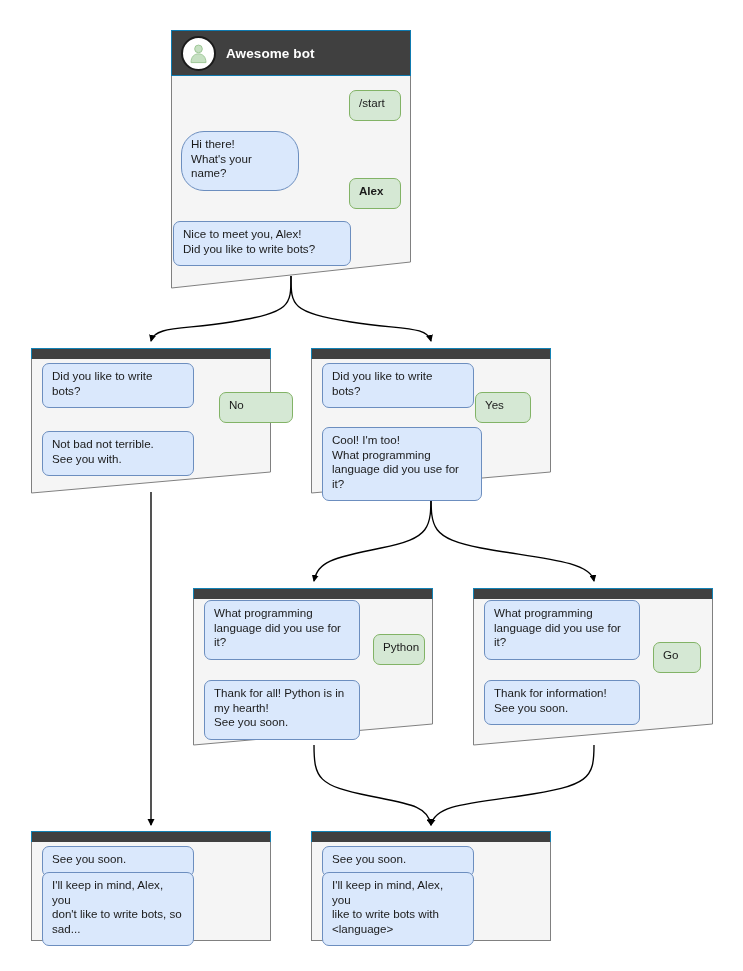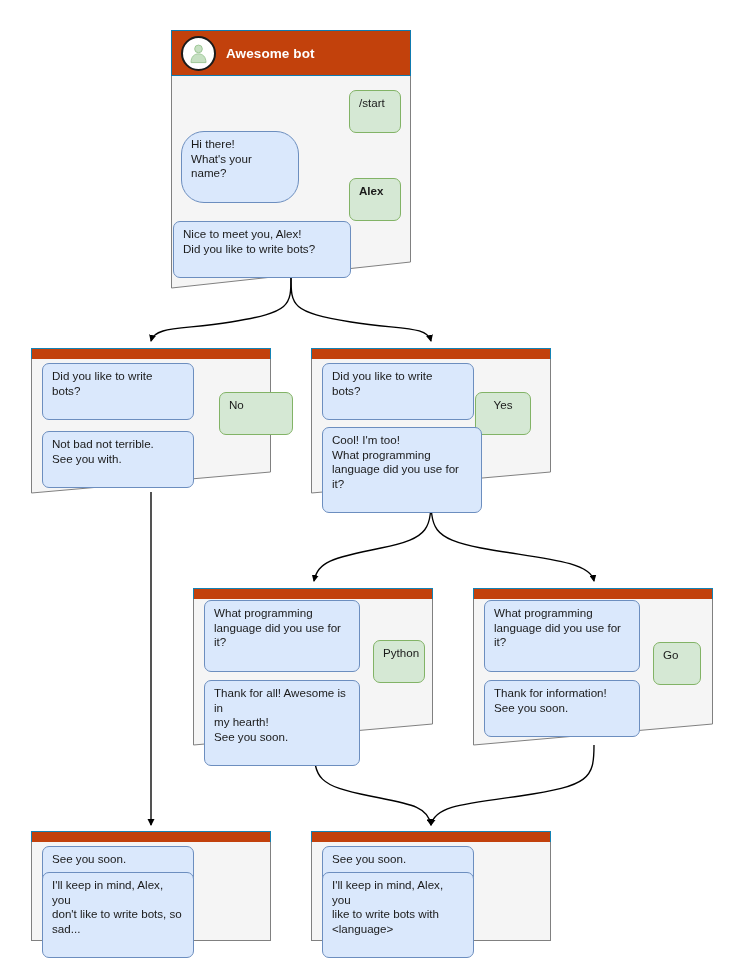--- a/index.html
+++ b/index.html
@@ -49,21 +49,21 @@
     height: 100%;
     background: #f5f5f5;
     border: 1px solid #808080;
     box-sizing: border-box;
   }
   .node-header {
     position: absolute;
     left: 0;
     top: 0;
     width: 100%;
-    background: #c2410c;
+    background: #404040;
     box-sizing: border-box;
     z-index: 3;
     text-align: right;
   }
   .node-header.tall {
     height: 46px;
     border: 1px solid #0e7ab0;
     display: flex;
     align-items: center;
     padding-left: 9px;
@@ -100,21 +100,21 @@
     z-index: 4;
     box-sizing: border-box;
   }
   .bubble {
     position: absolute;
     box-sizing: border-box;
     border-radius: 7px;
     font-size: 11.6px;
     line-height: 14.6px;
     color: #1a1a1a;
-    padding: 5px 9px 21px 9px;
+    padding: 5px 9px 9px 9px;
     white-space: pre-line;
   }
   .bubble.bot {
     background: #dae8fc;
     border: 1px solid #6c8ebf;
   }
   .bubble.user {
     background: #d5e8d4;
     border: 1px solid #82b366;
   }
@@ -200,39 +200,39 @@
 
   <div class="node" style="left:311px; top:348px; width:240px; height:152px;">
     <div class="node-skew-wrap">
       <svg width="240" height="152" viewBox="0 0 240 152" xmlns="http://www.w3.org/2000/svg">
         <polygon points="0.5,0.5 239.5,0.5 239.5,124 0.5,145" fill="#f5f5f5" stroke="#808080" stroke-width="1"></polygon>
       </svg>
     </div>
     <div class="node-header thin"></div>
     <div class="chat">
       <div class="bubble bot" style="left:11px; top:15px; width:152px;">Did you like to write bots?</div>
-      <div class="bubble user" style="left:164px; top:44px; width:56px;text-align:center;">Yes</div>
+      <div class="bubble user" style="left:164px; top:44px; width:56px;">Yes</div>
       <div class="bubble bot" style="left:11px; top:79px; width:160px;">Cool! I'm too!
 What programming
 language did you use for it?</div>
     </div>
   </div>
 
   <div class="node" style="left:193px; top:588px; width:240px; height:163px;">
     <div class="node-skew-wrap">
       <svg width="240" height="163" viewBox="0 0 240 163" xmlns="http://www.w3.org/2000/svg">
         <polygon points="0.5,0.5 239.5,0.5 239.5,136 0.5,157" fill="#f5f5f5" stroke="#808080" stroke-width="1"></polygon>
       </svg>
     </div>
     <div class="node-header thin"></div>
     <div class="chat">
       <div class="bubble bot" style="left:11px; top:12px; width:156px;">What programming
 language did you use for it?</div>
-      <div class="bubble user" style="left:180px; top:52px; width:52px;">Python</div>
-      <div class="bubble bot" style="left:11px; top:92px; width:156px;">Thank for all! Awesome is in
+      <div class="bubble user" style="left:180px; top:46px; width:52px;">Python</div>
+      <div class="bubble bot" style="left:11px; top:92px; width:156px;">Thank for all! Python is in
 my hearth!
 See you soon.</div>
     </div>
   </div>
 
   <div class="node" style="left:473px; top:588px; width:240px; height:163px;">
     <div class="node-skew-wrap">
       <svg width="240" height="163" viewBox="0 0 240 163" xmlns="http://www.w3.org/2000/svg">
         <polygon points="0.5,0.5 239.5,0.5 239.5,136 0.5,157" fill="#f5f5f5" stroke="#808080" stroke-width="1"></polygon>
       </svg>

